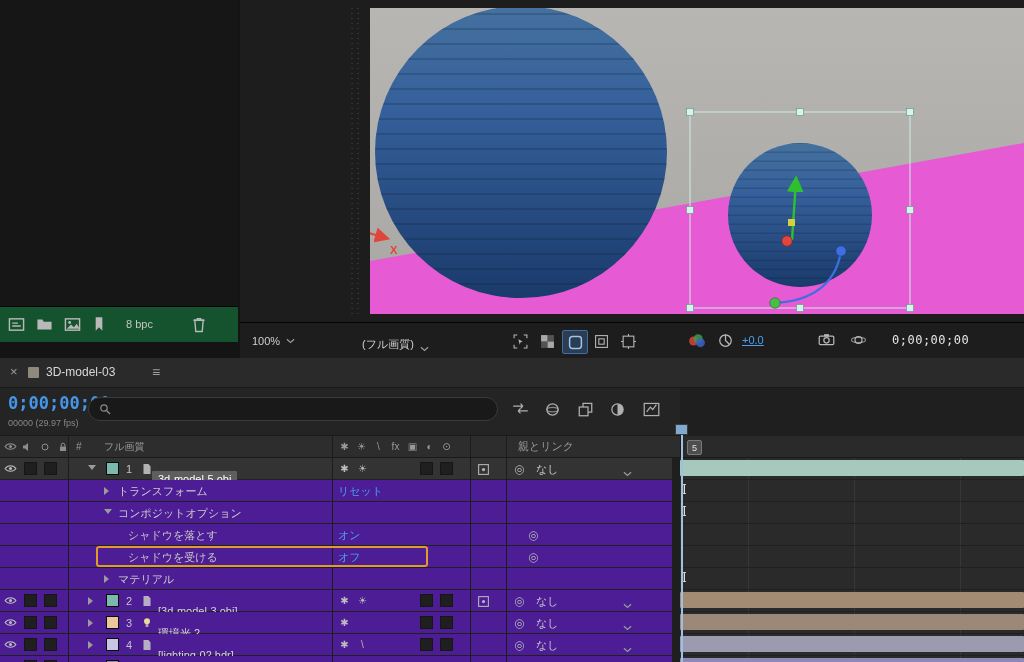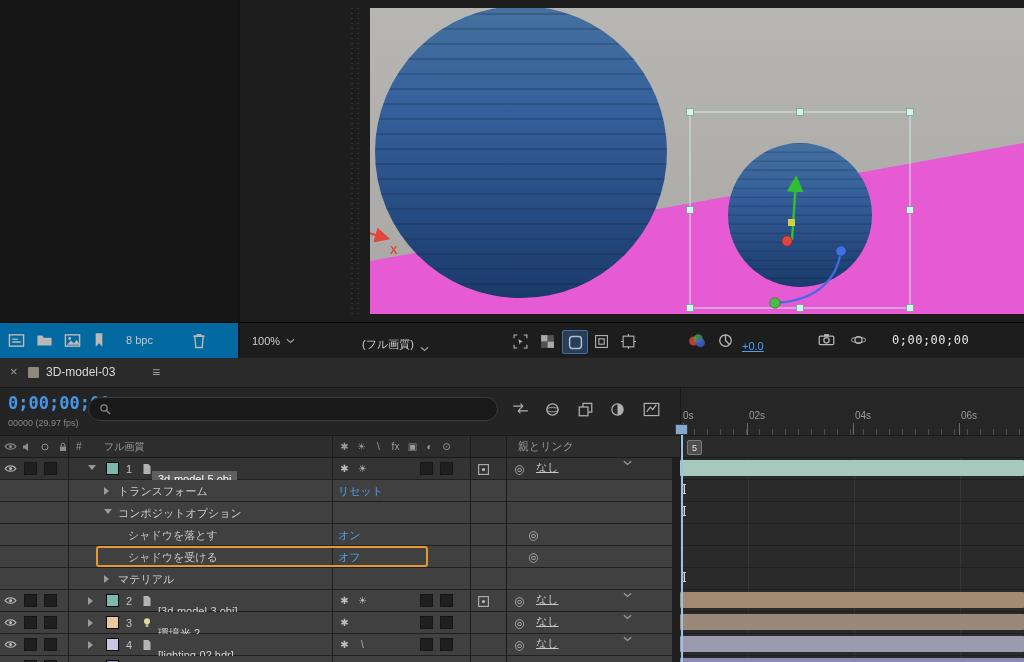--- a/index.html
+++ b/index.html
@@ -4,30 +4,30 @@
 <style>
   html,body{margin:0;padding:0;background:#000;}
   body{width:1024px;height:662px;position:relative;overflow:hidden;
        font-family:"Liberation Sans","DejaVu Sans",sans-serif;
        -webkit-font-smoothing:antialiased;}
   #stage{position:absolute;inset:0;width:1024px;height:662px;background:#141414;}
   .abs{position:absolute;}
   .ic{display:block;}
   
   #project-panel{left:0;top:0;width:238px;height:322px;background:#161616;}
-  #project-toolbar{left:0;top:322px;width:238px;height:36px;background:#0369a1;border-top:1px solid #050505;box-sizing:border-box;}
+  #project-toolbar{left:0;top:306px;width:238px;height:36px;background:#14532d;border-top:1px solid #050505;box-sizing:border-box;}
   #viewer{left:240px;top:0;width:784px;height:322px;background:#1e1e1e;}
   #viewer-toolbar{left:240px;top:322px;width:784px;height:36px;background:#1d1d1d;border-top:1px solid #050505;box-sizing:border-box;}
   .toolbtn{position:absolute;display:flex;align-items:center;justify-content:center;color:#b9b9b9;}
   .toolbtn.active{background:#2c3d52;border:1px solid #3f6ea5;border-radius:2px;color:#9cc4ee;}
   .ddtext{font-size:11px;color:#cfcfcf;}
   .chev{color:#9a9a9a;margin-left:6px;}
   #vt-zoom{left:12px;top:7px;height:22px;display:flex;align-items:center;}
   #vt-quality{left:122px;top:7px;height:22px;display:flex;align-items:flex-end;}
-  #vt-exposure-val{left:502px;top:17px;font-size:11px;color:var(--accent-blue,#4aa0f2);text-decoration:underline;}
+  #vt-exposure-val{left:502px;top:11px;font-size:11px;color:var(--accent-blue,#4aa0f2);text-decoration:underline;}
   #vt-timecode{left:652px;top:10px;font-family:"DejaVu Sans Mono",monospace;font-size:12px;color:#e6e6e6;letter-spacing:.5px;}
   #pt-bpc{left:126px;top:11px;font-size:11px;color:#c6c6c6;}
   
   #timeline{left:0;top:358px;width:1024px;height:304px;background:#1f1f1f;overflow:hidden;}
   #tabbar{left:0;top:0;width:1024px;height:30px;background:#2a2a2a;border-bottom:1px solid #191919;box-sizing:border-box;}
   #tab-close{left:10px;top:6px;font-size:13px;color:#9e9e9e;}
   #tab-icon{left:28px;top:9px;width:11px;height:11px;background:#8f897b;border-radius:1px;}
   #tab-title{left:46px;top:7px;font-size:12px;color:#d8d8d8;}
   #tab-menu{left:152px;top:6px;font-size:14px;color:#9e9e9e;}
   #ctrl{left:0;top:30px;width:680px;height:48px;background:#242424;border-bottom:1px solid #191919;box-sizing:border-box;}
@@ -42,21 +42,21 @@
   .rlabel{position:absolute;top:22px;font-size:10px;color:#9a9a9a;}
   .majortick{position:absolute;bottom:0;width:1px;height:12px;background:#6a6a6a;}
   #hdr{left:0;top:78px;width:680px;height:22px;background:#2d2d2d;border-bottom:1px solid #1a1a1a;box-sizing:border-box;}
   #hdr-right{left:680px;top:78px;width:344px;height:22px;background:#2a2a2a;border-bottom:1px solid #1a1a1a;border-left:1px solid #191919;box-sizing:border-box;}
   .hico{position:absolute;top:6px;color:#8d8d8d;}
   .htxt{position:absolute;top:0;line-height:21px;font-size:10px;color:#9a9a9a;}
   .hsw{position:absolute;top:0;line-height:21px;font-size:10px;color:#9a9a9a;width:17px;text-align:center;}
   #pm-box{left:6px;top:4px;width:13px;height:13px;background:#4e4e4e;border:1px solid #7a7a7a;border-radius:2px;font-size:9px;color:#e3e3e3;display:flex;align-items:center;justify-content:center;}
   
   .row{position:absolute;left:0;width:1024px;height:22px;}
-  .pane{position:absolute;left:0;top:0;width:672px;height:22px;background:#404040;border-bottom:1px solid #202020;box-sizing:border-box;}
+  .pane{position:absolute;left:0;top:0;width:672px;height:22px;background:#4c1d95;border-bottom:1px solid #202020;box-sizing:border-box;}
   .row.sel .pane{background:#333333;}
   .track{position:absolute;left:680px;top:0;width:344px;height:22px;background:#2a2a2a;border-bottom:1px solid #202020;box-sizing:border-box;
       background-image:linear-gradient(#373737,#373737),linear-gradient(#373737,#373737),linear-gradient(#373737,#373737);
       background-size:1px 100%;background-repeat:no-repeat;background-position:68px 0,174px 0,280px 0;}
   .bar{position:absolute;left:0;right:0;top:2px;bottom:3px;border-radius:1px;}
   .ibeam{position:absolute;left:2px;top:4px;font-family:"DejaVu Serif",serif;font-size:12px;color:#e0e0e0;line-height:13px;}
   .eye{position:absolute;left:4px;top:6px;color:#bdbdbd;}
   .sqbox{position:absolute;width:13px;height:13px;top:4px;background:#1f1f1f;border:1px solid #161616;box-sizing:border-box;}
   .b1{left:24px;} .b2{left:44px;}
   .expw{position:absolute;left:88px;top:7px;}
@@ -72,21 +72,21 @@
   .lname.selname{left:152px;top:3px;line-height:16px;background:#5e5e5e;color:#ffffff;padding:0 6px;border-radius:1px;}
   .glabel{position:absolute;left:118px;top:0;line-height:22px;font-size:11px;color:#cfcfcf;white-space:nowrap;}
   .plabel{position:absolute;left:128px;top:0;line-height:22px;font-size:11px;color:#c8c8c8;white-space:nowrap;}
   .bval{position:absolute;left:338px;top:0;line-height:22px;font-size:11px;color:var(--accent-blue,#4aa0f2);white-space:nowrap;}
   .sw{position:absolute;top:0;line-height:22px;font-size:10px;color:#bdbdbd;width:17px;text-align:center;}
   .s1{left:336px;} .s2{left:354px;}
   .sb1{left:420px;} .sb2{left:440px;}
   .geo{position:absolute;left:477px;top:5px;color:#b5b5b5;}
   .pw{position:absolute;left:514px;top:0;line-height:22px;font-size:12px;color:#b5b5b5;}
   .pw.prop{left:528px;}
-  .parent{position:absolute;left:532px;top:2px;width:104px;height:17px;display:flex;align-items:flex-start;justify-content:space-between;padding:0 4px;font-size:11px;color:#c9c9c9;box-sizing:border-box;text-decoration:underline;}
+  .parent{position:absolute;left:532px;top:2px;width:104px;height:17px;display:flex;align-items:flex-end;justify-content:space-between;padding:0 4px;font-size:11px;color:#c9c9c9;box-sizing:border-box;}
   .hl-box{position:absolute;left:96px;top:0;width:332px;height:21px;border:2px solid var(--highlight-orange,#e2992f);border-radius:3px;box-sizing:border-box;z-index:5;}
   .vline{position:absolute;top:78px;height:226px;width:1px;background:#1c1c1c;z-index:2;}
   #playhead-line{left:681px;top:66px;width:2px;height:238px;background:#9dc0e4;z-index:8;}
   #playhead-handle{left:675px;top:66px;width:13px;height:11px;background:#7fa9cf;border:1px solid #3a3a3a;border-radius:1px;box-sizing:border-box;z-index:9;}
 </style>
 </head>
 <body>
 
 <svg width="0" height="0" style="position:absolute" aria-hidden="true">
 <defs>
@@ -413,31 +413,20 @@
             <use href="#i-mblur"></use>
           </svg>
         </span>
       <span class="tlico" style="left:643px">
           <svg class="ic" width="17" height="15">
             <use href="#i-graph"></use>
           </svg>
         </span>
     </div>
 
-    <div id="ruler" class="abs">
-      <span class="rlabel" style="left:2px">0s</span>
-      <span class="rlabel" style="left:68px">02s</span>
-      <span class="rlabel" style="left:174px">04s</span>
-      <span class="rlabel" style="left:280px">06s</span>
-      <div class="ticks"></div>
-      <div class="majortick" style="left:2px"></div>
-        <div class="majortick" style="left:66px"></div>
-      <div class="majortick" style="left:172px"></div>
-        <div class="majortick" style="left:278px"></div>
-    </div>
 
     <div id="hdr" class="abs">
       <span class="hico" style="left:4px">
           <svg class="ic" width="13" height="9">
             <use href="#i-eye"></use>
           </svg>
         </span>
       <span class="hico" style="left:22px">
           <svg class="ic" width="10" height="10">
             <use href="#i-speaker"></use>

